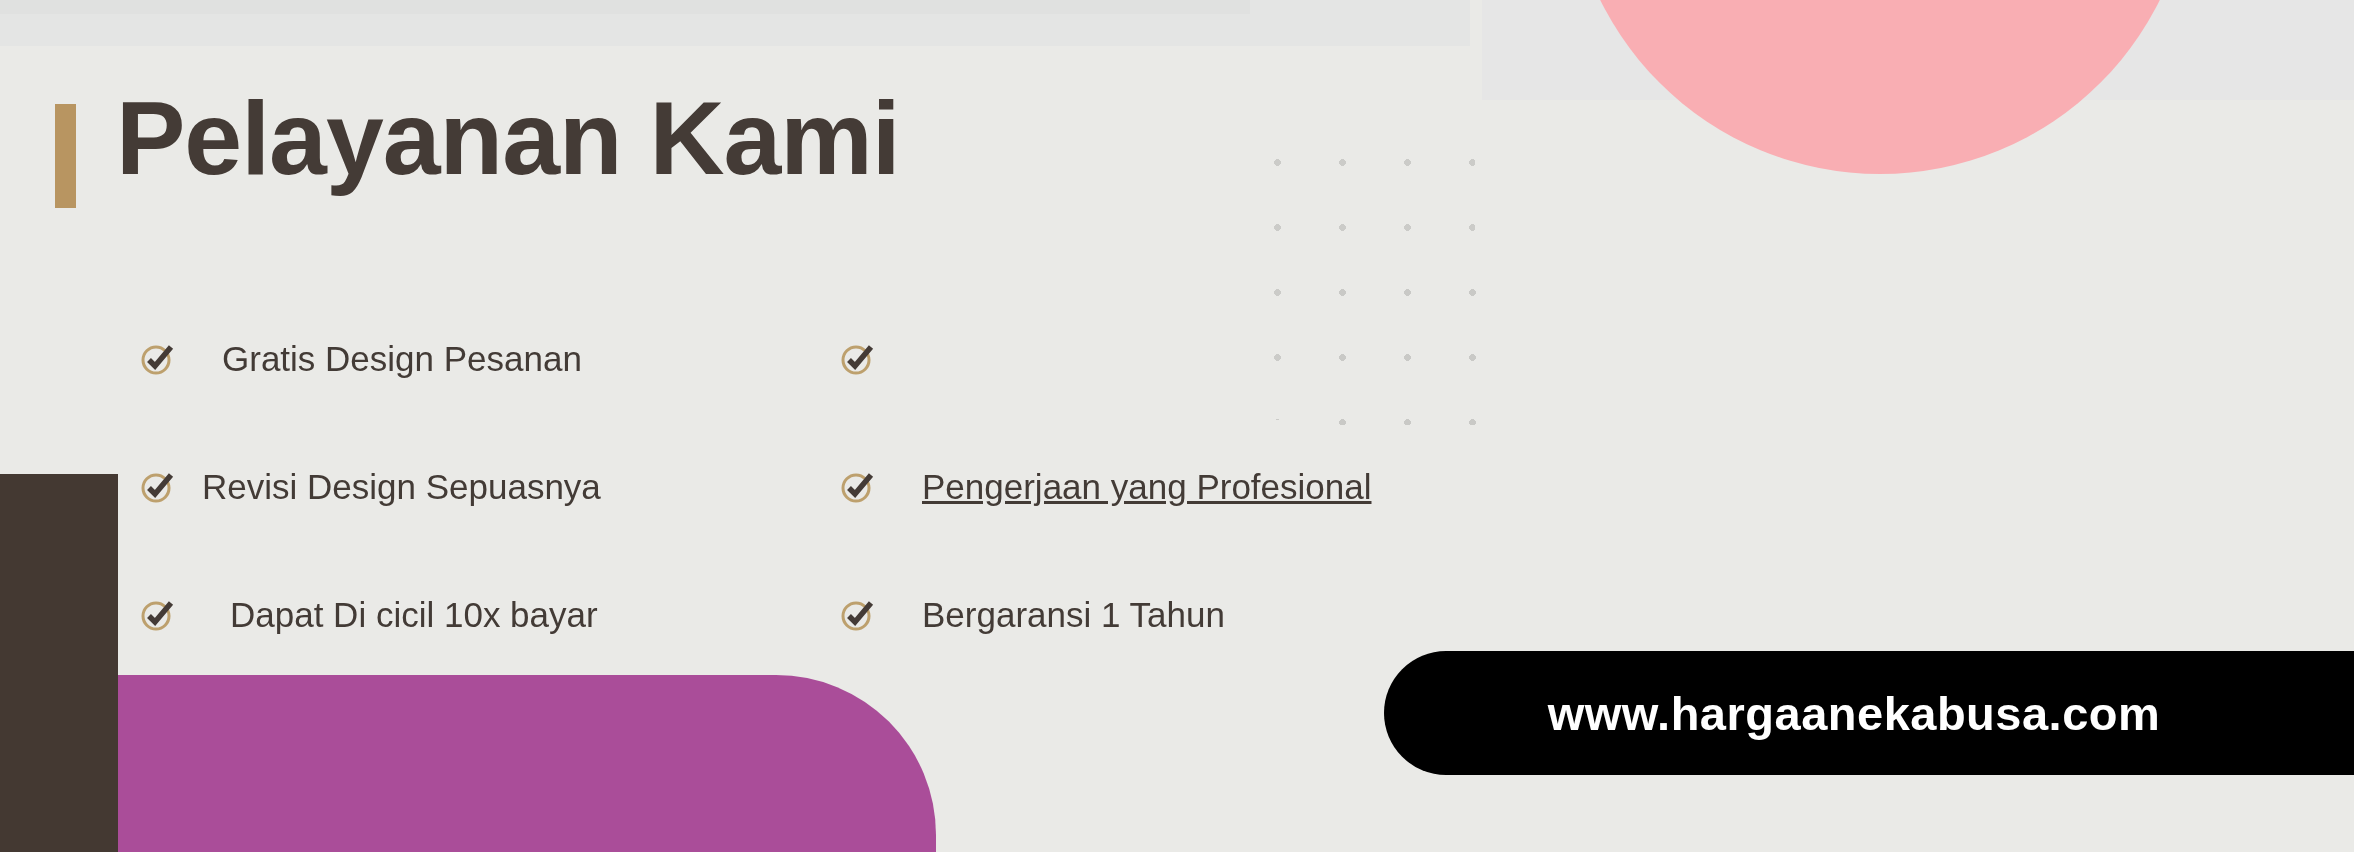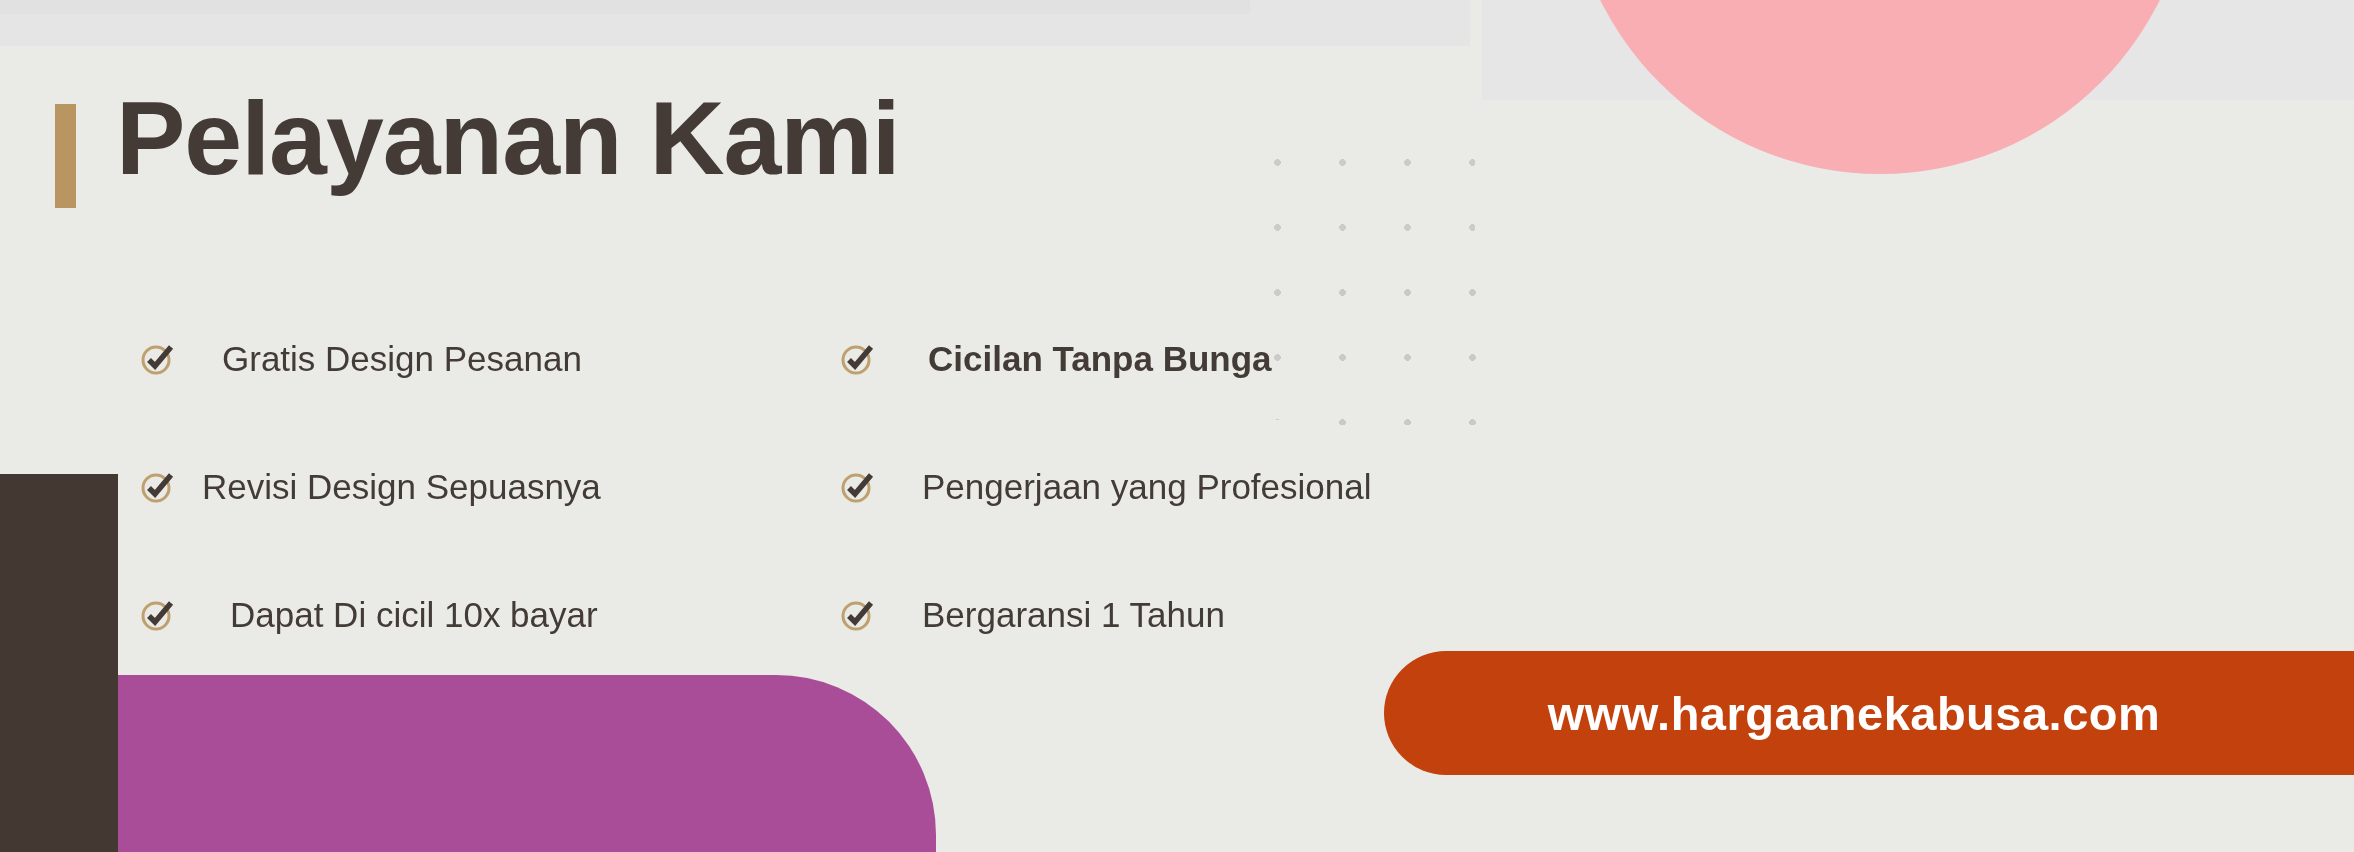--- a/index.html
+++ b/index.html
@@ -104,21 +104,21 @@
     border-top-right-radius: 160px;
   }
 
   
   .url-ribbon {
     position: absolute;
     left: 1384px;
     top: 651px;
     width: 970px;
     height: 124px;
-    background: #c2410c;
+    background: #000000;
     border-top-left-radius: 62px;
     border-bottom-left-radius: 62px;
   }
   .url-text {
     position: absolute;
     left: 0;
     top: 0;
     width: 970px;
     height: 124px;
     display: flex;
@@ -193,21 +193,21 @@
     white-space: nowrap;
     font-family: "Liberation Sans", sans-serif;
   }
   .feature-label.bold { font-weight: bold; }
 
   
   .col-left .feature-item:nth-child(1) .feature-label { margin-left: 48px; }
   .col-left .feature-item:nth-child(2) .feature-label { margin-left: 28px; }
   .col-left .feature-item:nth-child(3) .feature-label { margin-left: 56px; }
   .col-right .feature-item:nth-child(1) .feature-label { margin-left: 54px; }
-  .col-right .feature-item:nth-child(2) .feature-label { margin-left: 48px; }
+  .col-right .feature-item:nth-child(2) .feature-label { margin-left: 48px; text-decoration: underline; }
   .col-right .feature-item:nth-child(3) .feature-label { }
 
   
   .promo {
     position: absolute;
     left: 1460px;
     top: 300px;
     width: 894px;
     text-align: center;
   }
@@ -302,21 +302,20 @@
 
     <div class="feature-col col-right">
 
       <div class="feature-item">
         <span class="check-icon">
           <svg viewBox="0 0 34 34">
             <circle cx="16" cy="18" r="13" fill="none" stroke="#bda06d" stroke-width="3"></circle>
             <path d="M9 18 L15 24 L31 5" fill="none" stroke="#443b36" stroke-width="5.5" stroke-linecap="butt" stroke-linejoin="miter"></path>
           </svg>
         </span>
-        <span class="feature-label bold">Cicilan Tanpa Bunga</span>
       </div>
 
       <div class="feature-item">
         <span class="check-icon">
           <svg viewBox="0 0 34 34">
             <circle cx="16" cy="18" r="13" fill="none" stroke="#bda06d" stroke-width="3"></circle>
             <path d="M9 18 L15 24 L31 5" fill="none" stroke="#443b36" stroke-width="5.5" stroke-linecap="butt" stroke-linejoin="miter"></path>
           </svg>
         </span>
         <span class="feature-label">Pengerjaan yang Profesional</span>

